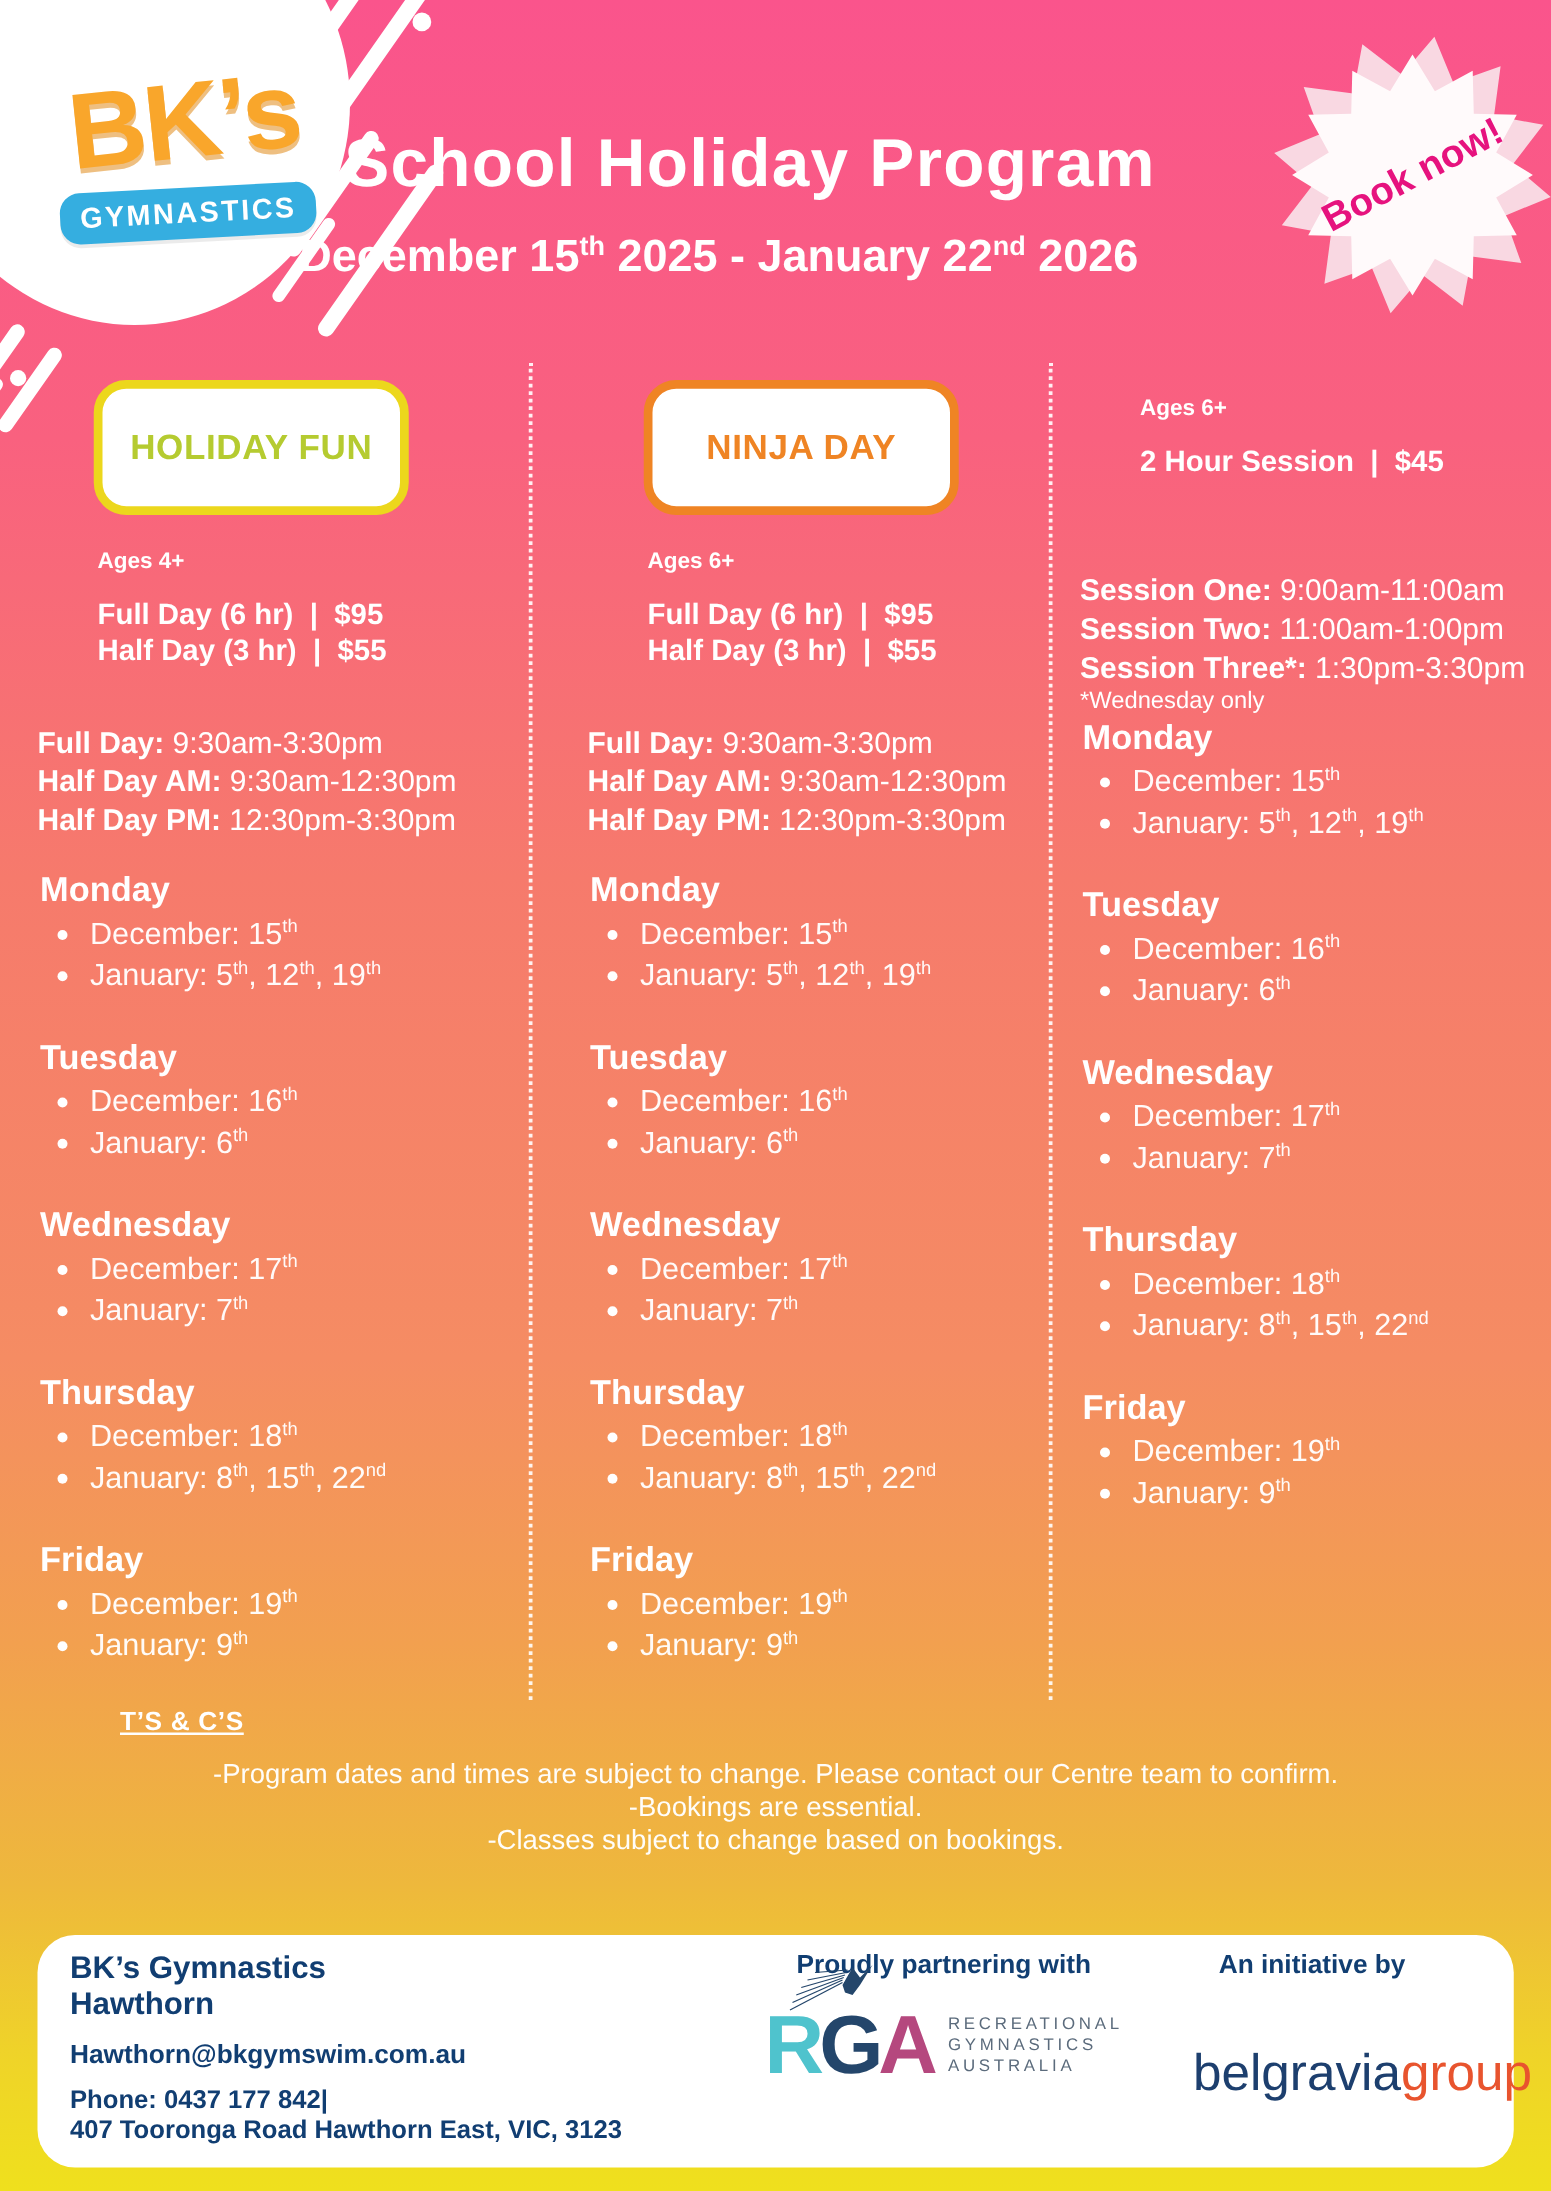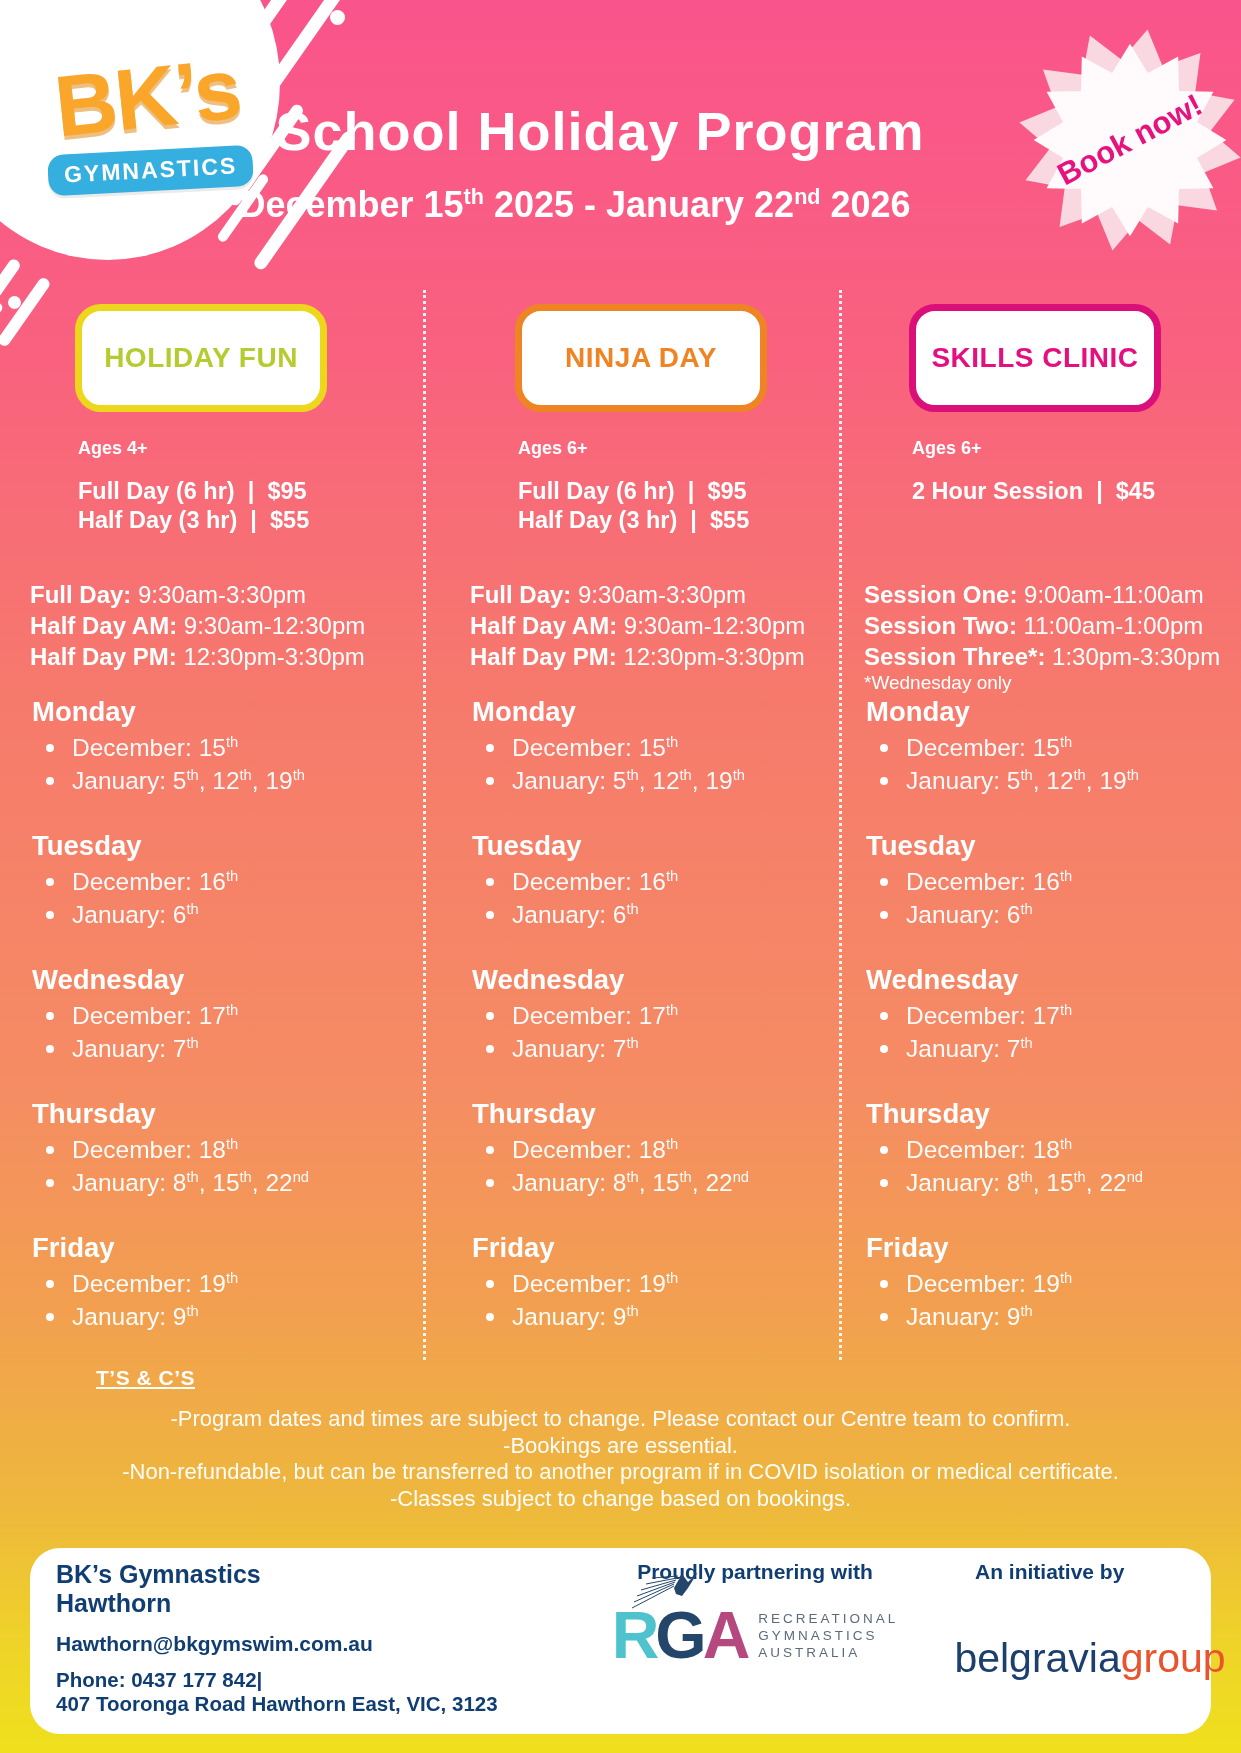--- a/index.html
+++ b/index.html
@@ -217,23 +217,20 @@
         <div class="day">
           <h3>Friday</h3>
           <ul>
             <li><span>December: 19</span><sup>th</sup></li>
             <li><span>January: 9</span><sup>th</sup></li>
           </ul>
         </div>
       </div>
     </section>
     <section class="col col3">
-      <div class="program-card" style="border-color: rgb(219, 15, 120);">
-        <div class="card-title" style="color: rgb(229, 16, 128);">SKILLS CLINIC</div>
-      </div>
       <div class="ages">Ages 6+</div>
       <div class="prices"><div class="price-line">2 Hour Session  |  $45</div></div>
       <div class="times">
         <div class="time-line"><span class="lbl">Session One: </span><span class="val">9:00am-11:00am</span></div>
         <div class="time-line"><span class="lbl">Session Two: </span><span class="val">11:00am-1:00pm</span></div>
         <div class="time-line"><span class="lbl">Session Three*: </span><span class="val">1:30pm-3:30pm</span></div>
         <div class="note">*Wednesday only</div>
       </div>
       <div class="days">
         <div class="day">
@@ -272,21 +269,20 @@
           </ul>
         </div>
       </div>
     </section>
   </main>
 
 <div class="terms-heading">T’S &amp; C’S</div>
 <div class="terms-lines">
     <div class="terms-line">-Program dates and times are subject to change. Please contact our Centre team to confirm.</div>
     <div class="terms-line">-Bookings are essential.</div>
-    <div class="terms-line">-Non-refundable, but can be transferred to another program if in COVID isolation or medical certificate.</div>
     <div class="terms-line">-Classes subject to change based on bookings.</div>
   </div>
 
 <footer class="footer-card">
   <div class="f-left">
     <div class="f-name">
       <div>BK’s Gymnastics</div>
       <div>Hawthorn</div>
     </div>
     <div class="f-email">Hawthorn@bkgymswim.com.au</div>

